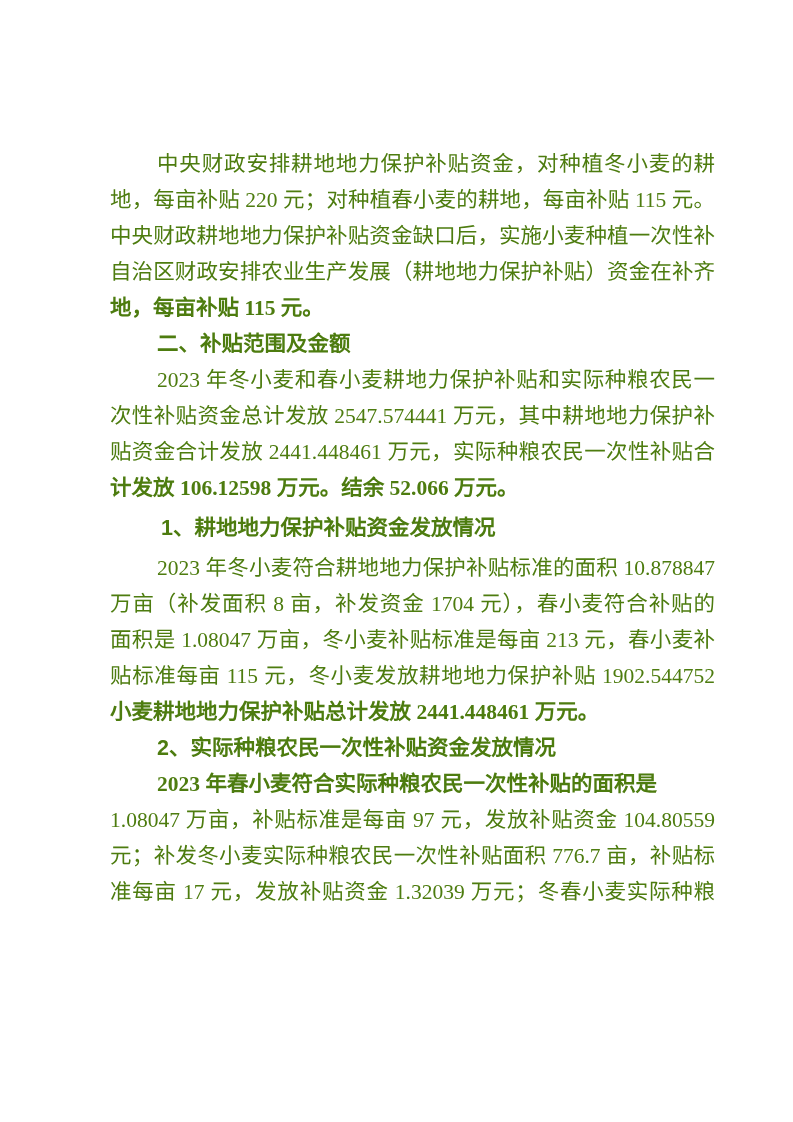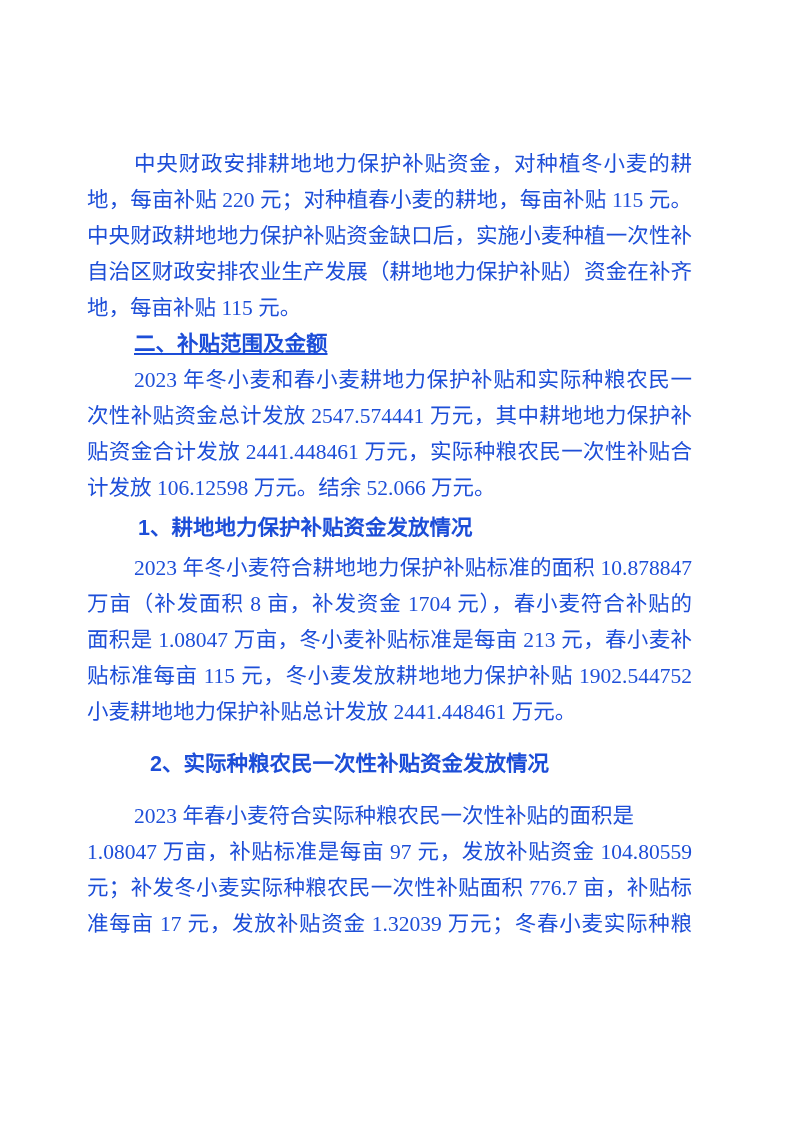--- a/index.html
+++ b/index.html
@@ -9,39 +9,40 @@
   }
   .page {
     position: relative;
     width: 793px;
     height: 1122px;
     background: #ffffff;
     overflow: hidden;
   }
   .content {
     position: absolute;
-    left: 87px;
+    left: 110px;
     top: 146px;
     width: 605px;
-    color: #1d4ed8;
+    color: #4d7c0f;
     font-family: "Liberation Serif", "DejaVu Serif", serif;
     font-size: 21.5px;
   }
   .para { margin: 0; padding: 0; }
   .line {
     display: block;
     line-height: 36px;
     height: 36px;
     text-align: justify;
     text-align-last: justify;
     white-space: nowrap;
   }
   .line.short {
     text-align: right;
     text-align-last: left;
+    font-weight: bold;
   }
   .line.indent { text-indent: 47px; }
   .heading {
     display: block;
     line-height: 36px;
     height: 36px;
     text-indent: 47px;
     font-weight: bold;
     font-family: "Liberation Sans", "DejaVu Sans", sans-serif;
     text-align: left;
@@ -56,40 +57,40 @@
   <div class="content">
 
     <p class="para">
       <span class="line indent">中央财政安排耕地地力保护补贴资金，对种植冬小麦的耕</span>
       <span class="line">地，每亩补贴 220 元；对种植春小麦的耕地，每亩补贴 115 元。</span>
       <span class="line">中央财政耕地地力保护补贴资金缺口后，实施小麦种植一次性补</span>
       <span class="line">自治区财政安排农业生产发展（耕地地力保护补贴）资金在补齐</span>
       <span class="line short">地，每亩补贴 115 元。</span>
     </p>
 
-    <h2 class="heading" style="margin:0; font-size:21.5px;text-decoration:underline;">二、补贴范围及金额</h2>
+    <h2 class="heading" style="margin:0; font-size:21.5px;">二、补贴范围及金额</h2>
 
     <p class="para">
       <span class="line indent">2023 年冬小麦和春小麦耕地力保护补贴和实际种粮农民一</span>
       <span class="line">次性补贴资金总计发放 2547.574441 万元，其中耕地地力保护补</span>
       <span class="line">贴资金合计发放 2441.448461 万元，实际种粮农民一次性补贴合</span>
       <span class="line short">计发放 106.12598 万元。结余 52.066 万元。</span>
     </p>
 
     <h3 class="heading" style="margin:4px; font-size:21.5px;">1、耕地地力保护补贴资金发放情况</h3>
 
     <p class="para">
       <span class="line indent">2023 年冬小麦符合耕地地力保护补贴标准的面积 10.878847</span>
       <span class="line">万亩（补发面积 8 亩，补发资金 1704 元），春小麦符合补贴的</span>
       <span class="line">面积是 1.08047 万亩，冬小麦补贴标准是每亩 213 元，春小麦补</span>
       <span class="line">贴标准每亩 115 元，冬小麦发放耕地地力保护补贴 1902.544752</span>
       <span class="line short">小麦耕地地力保护补贴总计发放 2441.448461 万元。</span>
     </p>
 
-    <h3 class="heading" style="margin:16px; font-size:21.5px;">2、实际种粮农民一次性补贴资金发放情况</h3>
+    <h3 class="heading" style="margin:0; font-size:21.5px;">2、实际种粮农民一次性补贴资金发放情况</h3>
 
     <p class="para">
       <span class="line indent short">2023 年春小麦符合实际种粮农民一次性补贴的面积是</span>
       <span class="line">1.08047 万亩，补贴标准是每亩 97 元，发放补贴资金 104.80559</span>
       <span class="line">元；补发冬小麦实际种粮农民一次性补贴面积 776.7 亩，补贴标</span>
       <span class="line">准每亩 17 元，发放补贴资金 1.32039 万元；冬春小麦实际种粮</span>
     </p>
 
   </div>
 </div>

